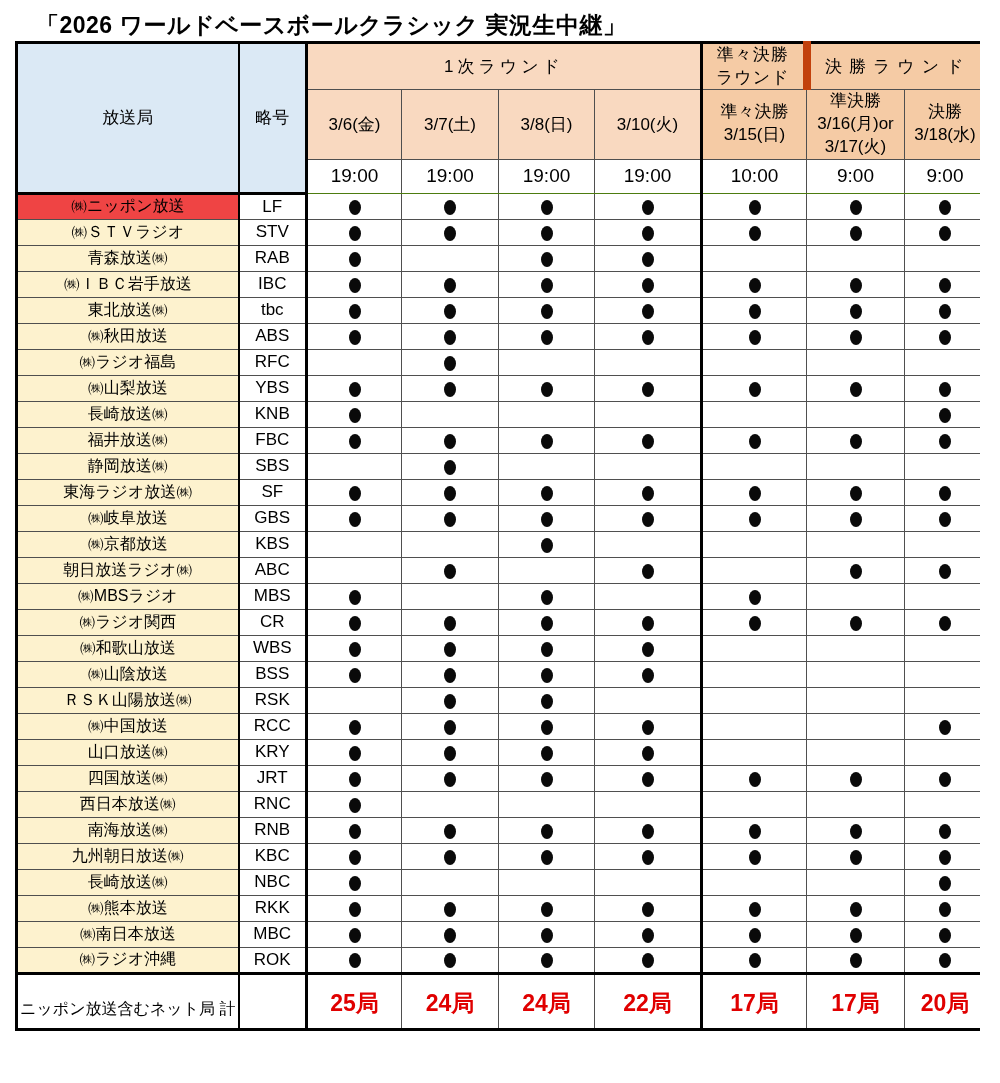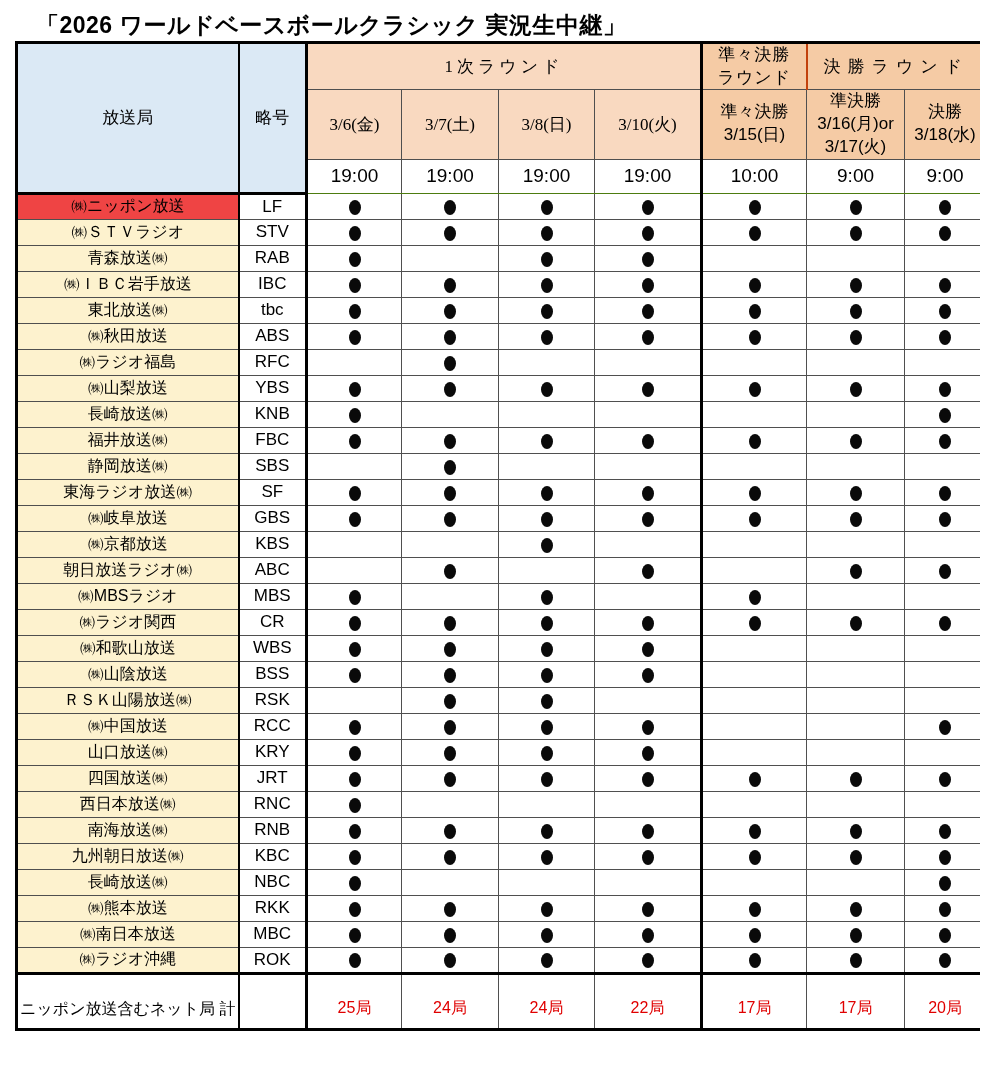--- a/index.html
+++ b/index.html
@@ -60,25 +60,25 @@
 
   th.corner {
     background: #dbe9f5;
     font-size: 18px;
     font-weight: normal;
     border-bottom: 3px solid #000;
     font-family: Liberation Serif, serif;
   }
   th.corner-abbr { border-left: 2px solid #000; }
 
-  .bg-peach  { background: #f9d9c0; font-family: Liberation Serif, serif; }
+  .bg-peach  { background: #f9d9c0; }
   .bg-orange { background: #f5cba5; }
 
   th.group-r1 { letter-spacing: 4px; }
-  th.group-fin { letter-spacing: 7px; border-left: 2px solid #c2410c; }
+  th.group-fin { letter-spacing: 7px; border-left: 8px solid #c2410c; }
   th.pre-line { white-space: pre-line; line-height: 1.3; }
   th.group-qf { font-size: 16px; letter-spacing: 1px; }
   th.date-qf, th.date-f { font-size: 16px; line-height: 1.35; }
   th.date-sf { font-size: 13.5px; line-height: 1.35; }
 
   .tl  { border-left: 3px solid #000; }  
 
   
   tbody td { height: 26px; font-size: 16px; background: #fff; }
   td.cell-name { background: #fdf2ce; font-size: 16px; white-space: nowrap; }
@@ -103,22 +103,22 @@
   }
   td.total-label {
     text-align: left;
     font-size: 16px;
     padding: 0 12px 8px 2px;
     white-space: nowrap;
   }
   td.total-abbr { border-left: 2px solid #000; }
   td.total-num {
     color: #e00000;
-    font-weight: normal;
-    font-size: 16px;
+    font-weight: bold;
+    font-size: 23px;
     padding-bottom: 9px;
   }
 </style>
 </head>
 <body>
 
 <div class="page">
   <div class="page-title">「2026 ワールドベースボールクラシック 実況生中継」</div>
 
   <table class="schedule">

